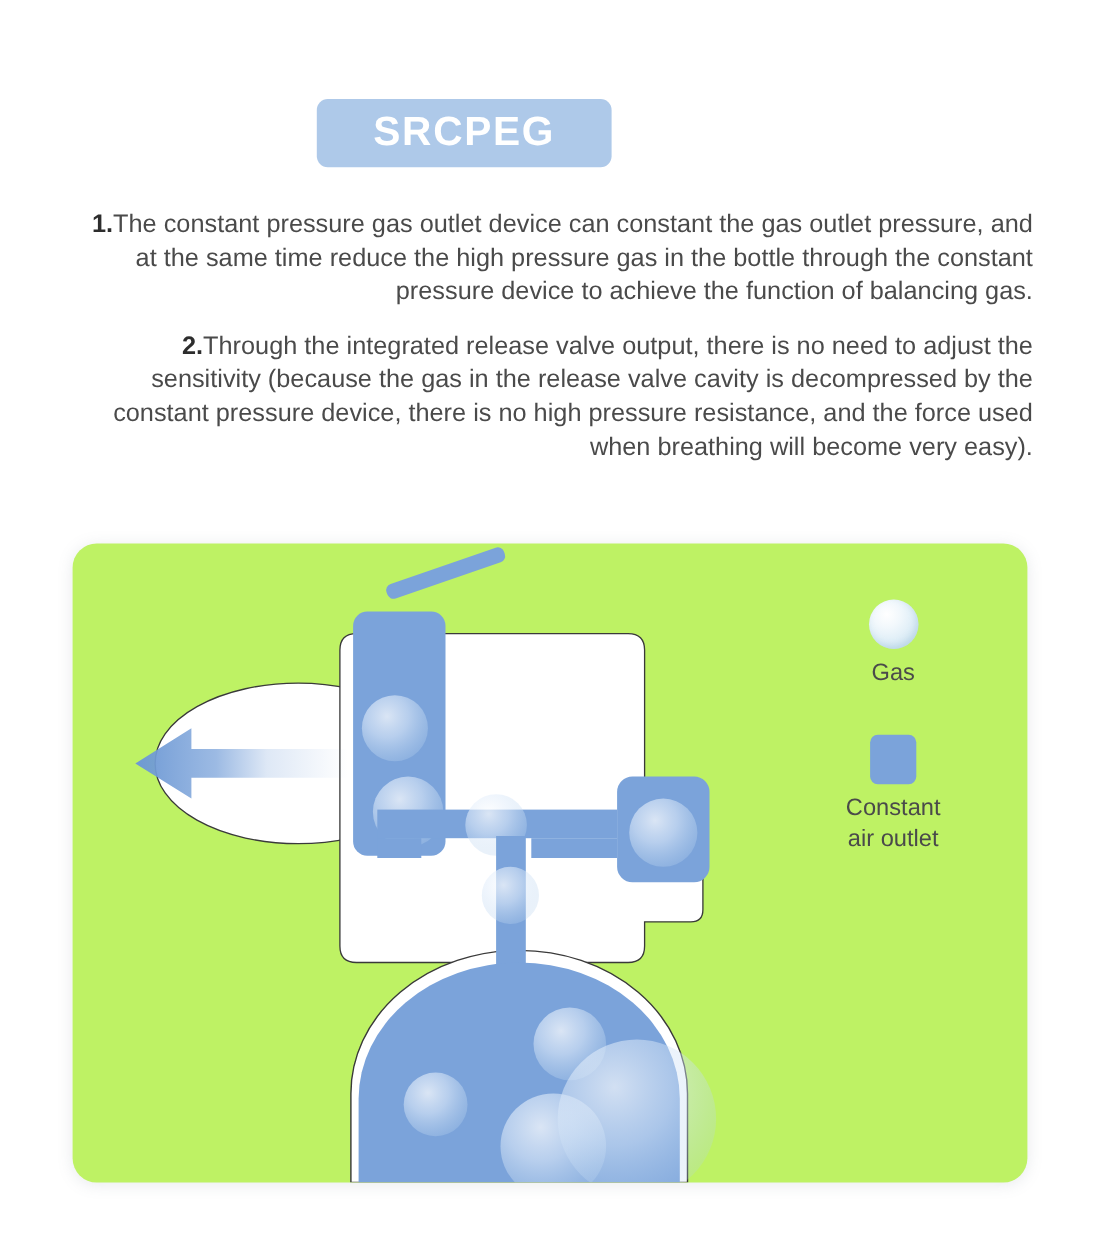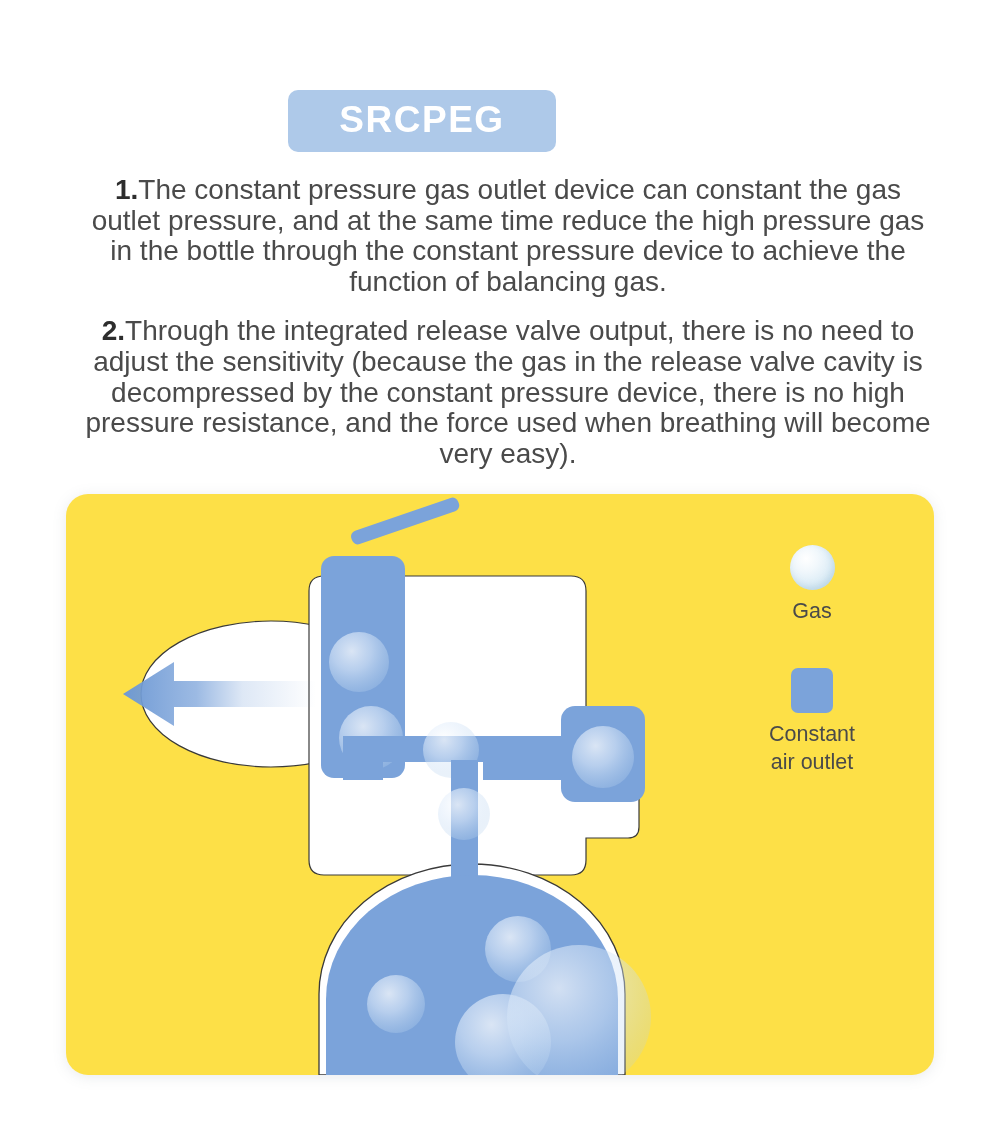--- a/index.html
+++ b/index.html
@@ -42,40 +42,40 @@
   }
 
   
   #paragraphs {
     position: absolute;
     top: 175px;
     left: 77px;
     width: 862px;
   }
   .para {
-    font-size: 28px;
+    font-size: 23px;
     line-height: 30.6px;
     color: #4a4a4a;
-    margin: 0 0 19px 0;
-    font-family: "Liberation Sans", sans-serif;
-    text-align: center;
+    margin: 13px 0 19px 0;
+    font-family: "Liberation Sans", sans-serif;
+    text-align: right;
   }
   .para-num {
     font-weight: bold;
     color: #2d2d2d;
   }
 
   
   #diagram-card {
     position: absolute;
     top: 494px;
     left: 66px;
     width: 868px;
     height: 581px;
-    background: #fde047;
+    background: #bef264;
     border-radius: 22px;
     box-shadow: 0 2px 14px rgba(120,130,145,0.16);
     overflow: hidden;
   }
   #diagram-svg {
     position: absolute;
     top: 0;
     left: 0;
     display: block;
   }

